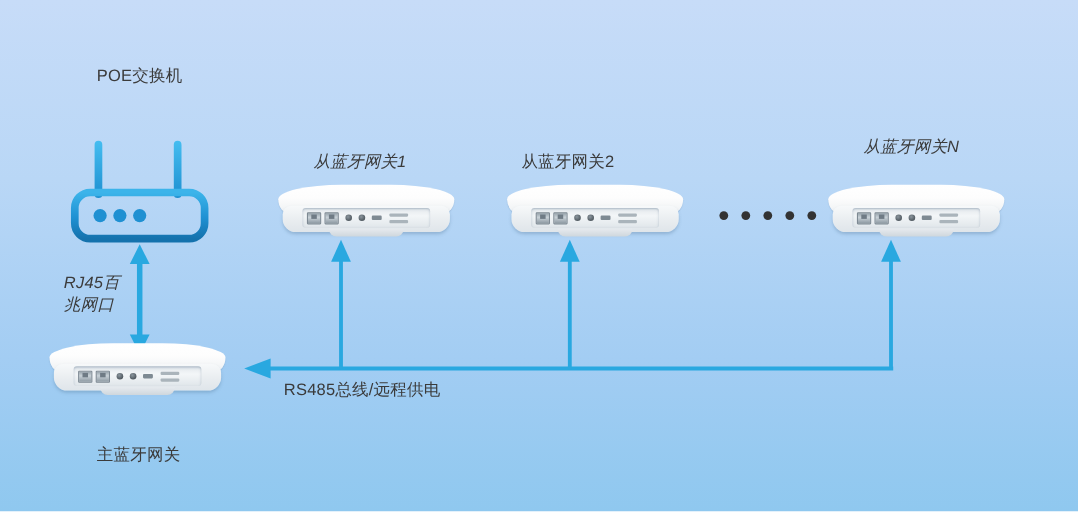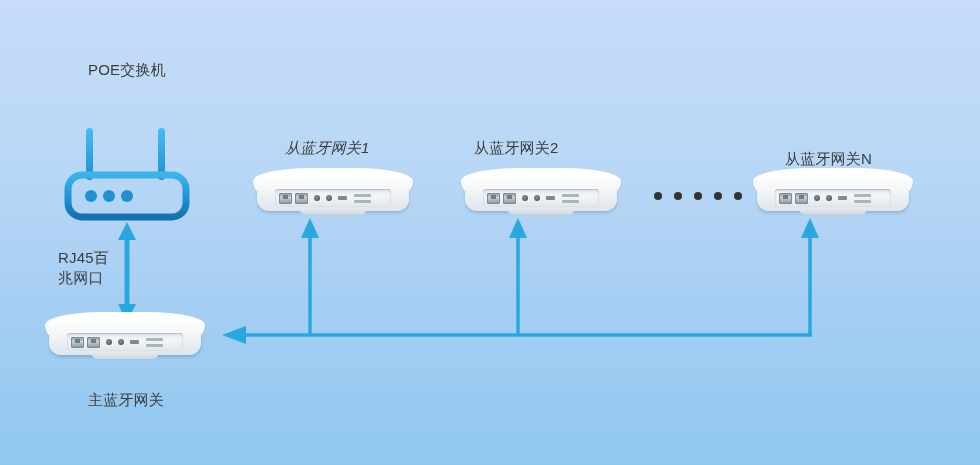--- a/index.html
+++ b/index.html
@@ -19,21 +19,21 @@
     background: linear-gradient(to bottom, #c7dcf8 0%, #b9d7f6 35%, #a3cdf3 70%, #8fc8ef 100%);
   }
   .label {
     position: absolute;
     color: #3b3b3b;
     font-size: 15px;
     line-height: 20px;
     white-space: pre;
     letter-spacing: 0.2px;
   }
-  .label-multiline { white-space: pre-line; }
+  .label-multiline { white-space: pre-line; font-style: italic; }
 
   
   #wires {
     position: absolute;
     left: 0; top: 0;
     width: 980px;
     height: 465px;
   }
 
   
@@ -173,28 +173,29 @@
       <circle cx="718" cy="196" r="4" fill="#333333"></circle>
       <circle cx="738" cy="196" r="4" fill="#333333"></circle>
     </g>
   </svg>
 
   <div class="label" style="left:88px; top:60px;">POE交换机</div>
 
   <div class="label label-multiline" style="left:58px; top:248px;">RJ45百
 兆网口</div>
 
-
-  <div class="label" style="left:88px; top:390px;text-align:center;">主蓝牙网关</div>
+  <div class="label" style="left:258px; top:345px;">RS485总线/远程供电</div>
+
+  <div class="label" style="left:88px; top:404px;text-align:center;">主蓝牙网关</div>
 
   <div class="label" style="left:285px; top:138px;font-style:italic;">从蓝牙网关1</div>
 
   <div class="label" style="left:474px; top:138px;">从蓝牙网关2</div>
 
-  <div class="label" style="left:785px; top:149px;">从蓝牙网关N</div>
+  <div class="label" style="left:785px; top:124px;font-style:italic;">从蓝牙网关N</div>
 
   <div class="device" style="left:45px; top:312px;">
     <div class="dev-top"></div>
     <div class="dev-body"></div>
     <div class="dev-foot"></div>
     <div class="dev-panel">
       <div class="port-rj45"></div>
       <div class="port-rj45"></div>
       <div class="port-round"></div>
       <div class="port-round"></div>

